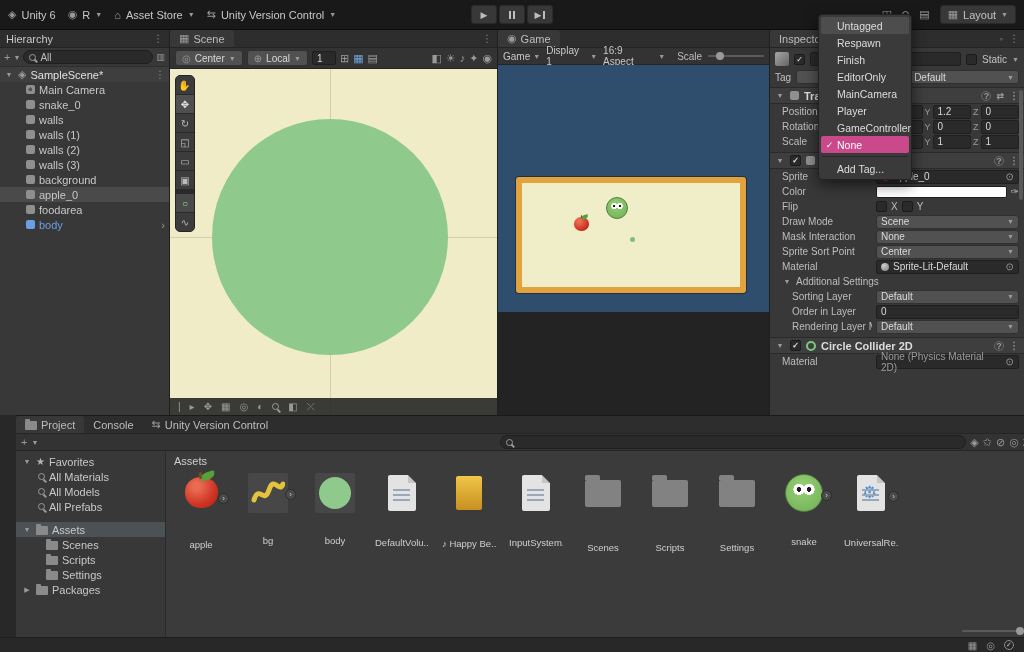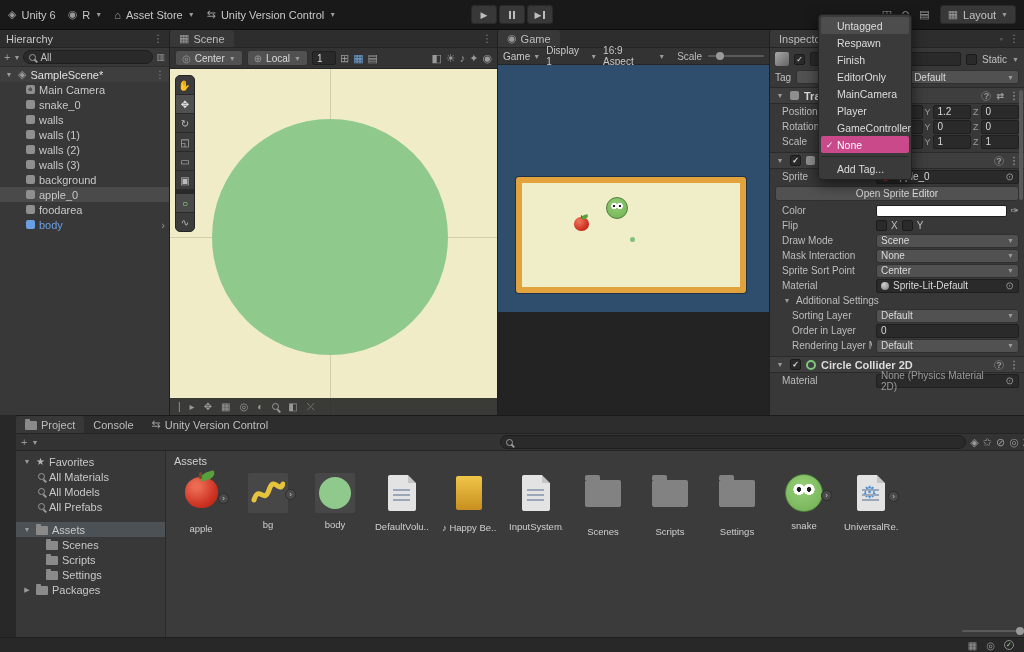--- a/index.html
+++ b/index.html
@@ -118,21 +118,21 @@
   .trow.ind1{padding-left:22px}
   .trow.ind2{padding-left:30px}
   .trow.sel{background:#4C5155}
   .star{color:#b5b5b5;font-size:10px}
   .folder-s{width:12px;height:9px;background:#8a8a8a;border-radius:1px;position:relative;flex:none;margin-top:2px}
   .folder-s:before{content:"";position:absolute;top:-2px;left:0;width:5px;height:2px;background:#8a8a8a;border-radius:1px 1px 0 0}
   #proj-content{flex:1;background:#3B3B3B;position:relative;padding:4px 8px}
   #assets-grid{display:flex;gap:13px;margin-top:4px}
   .pitem{width:54px;text-align:center}
   .thumb{width:44px;height:44px;margin:0 auto;position:relative}
-  .plabel{margin-top:2px;font-size:9.5px;color:#CFCFCF;white-space:nowrap;overflow:hidden}
+  .plabel{margin-top:18px;font-size:9.5px;color:#CFCFCF;white-space:nowrap;overflow:hidden}
   .expander{position:absolute;right:-6px;top:16px;width:11px;height:11px;background:#4a4a4a;border:1px solid #2c2c2c;border-radius:50%;color:#ccc;font-size:8px;line-height:9px}
   .folder-big{width:36px;height:27px;background:#828282;border-radius:2px;position:relative;margin:9px auto 0}
   .folder-big:before{content:"";position:absolute;top:-5px;left:0;width:15px;height:5px;background:#828282;border-radius:2px 2px 0 0}
   .doc{width:28px;height:36px;background:#E3E3E3;border-radius:2px;position:relative;margin:4px auto 0}
   .doc:before{content:"";position:absolute;top:0;right:0;width:0;height:0;border-top:8px solid #3B3B3B;border-left:8px solid #C4C4C4}
   .doc:after{content:"";position:absolute;left:5px;top:14px;width:17px;height:2px;background:#9AA7B8;box-shadow:0 5px 0 #9AA7B8,0 10px 0 #9AA7B8}
   .doc .gear{position:absolute;left:5px;top:9px;font-size:17px;color:#4C8FD6;line-height:1}
   .audio-thumb{width:26px;height:34px;margin:5px auto 0;background:linear-gradient(180deg,#F0C648,#C78F1F);border-radius:2px}
   .bg-thumb{width:40px;height:40px;margin:2px auto 0;background:#474747;border-radius:2px;display:flex;align-items:center;justify-content:center}
   .body-thumb{width:40px;height:40px;margin:2px auto 0;background:#474747;border-radius:2px;display:flex;align-items:center;justify-content:center}
@@ -460,23 +460,20 @@
     <span class="kebab">⋮</span>
   </div>
   <div class="irow">
     <span class="lbl">Sprite</span>
     <div class="objfield">
       <span class="apple a10"></span>
       <span>apple_0</span>
       <span class="pick">⊙</span>
     </div>
   </div>
-  <div style="padding:2px 5px"><div class="btn wide" style="width:100%;height:15px">
-        <span>Open Sprite Editor</span>
-      </div></div>
   <div class="irow">
     <span class="lbl">Color</span>
     <div class="val">
         <div class="colorbar"></div>
         <span class="eyedrop">✑</span>
       </div>
   </div>
   <div class="irow">
     <span class="lbl">Flip</span>
     <div class="val">

